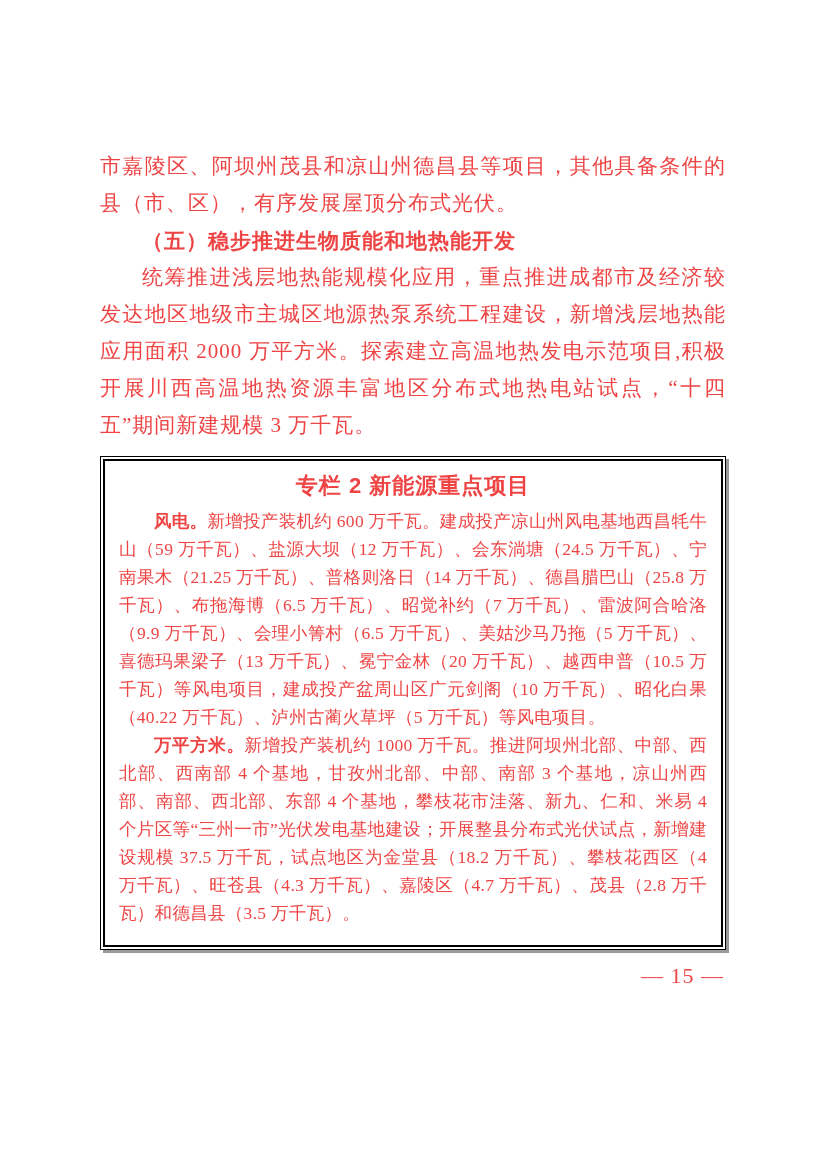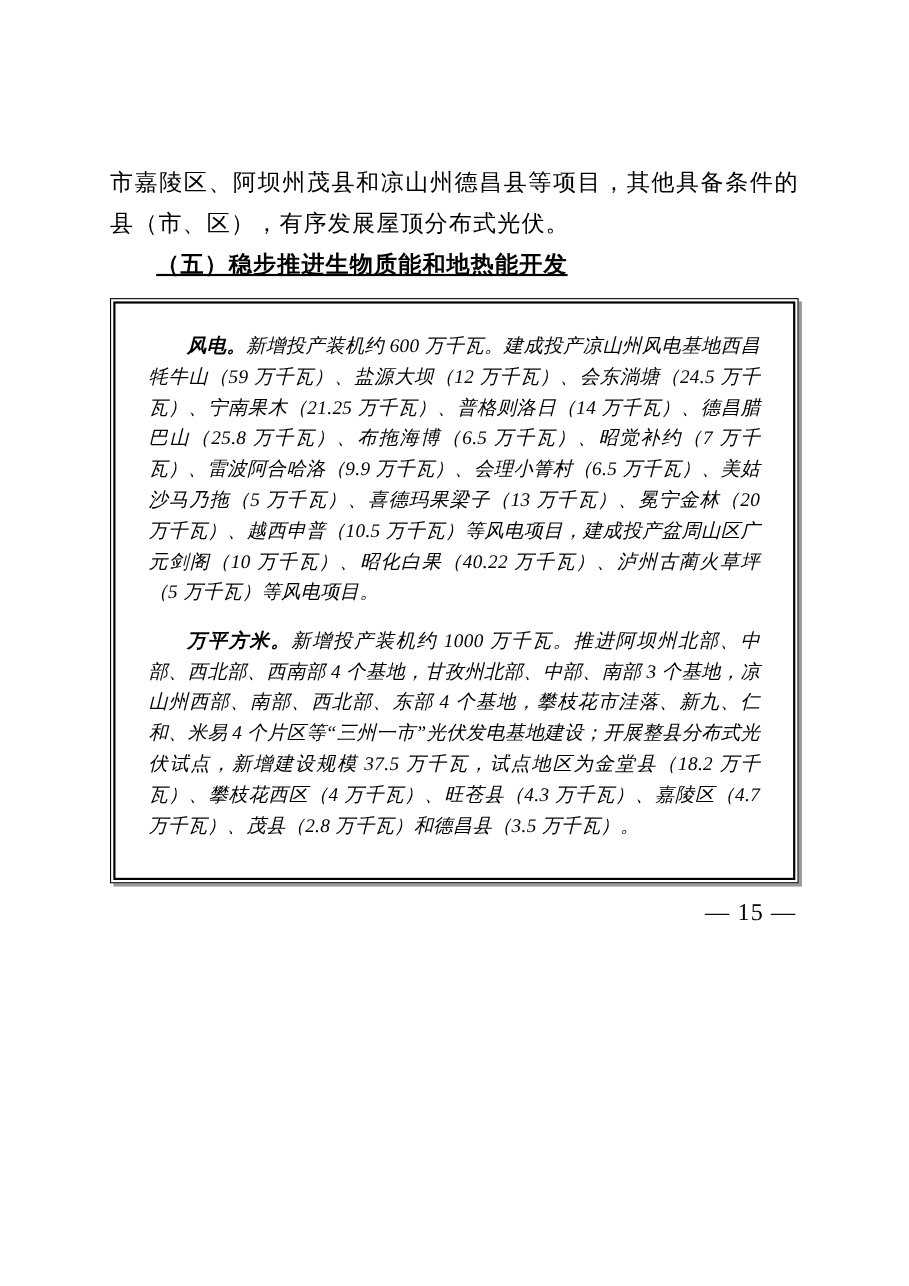--- a/index.html
+++ b/index.html
@@ -1,20 +1,20 @@
 <!DOCTYPE html>
 <html><head>
 <meta charset="utf-8">
 <style>
   html, body { margin: 0; padding: 0; }
   .page {
     width: 826px;
     height: 1169px;
     background: #ffffff;
-    color: #000000;
+    color: #ef4444;
     font-family: "Liberation Serif", "DejaVu Serif", serif;
     overflow: hidden;
     position: relative;
     box-sizing: border-box;
   }
   .content {
     padding: 148px 100px 0 100px;
     box-sizing: border-box;
   }
   .body-para {
@@ -26,21 +26,20 @@
   }
   .indent { text-indent: 2em; }
   .section-heading {
     font-size: 21px;
     line-height: 37px;
     font-weight: bold;
     margin: 0;
     text-indent: 2em;
     letter-spacing: 1px;
     font-family: "Liberation Sans", "DejaVu Sans", sans-serif;
-    text-decoration: underline;
   }
   .box-outer {
     margin-top: 12px;
     border: 1px solid #000;
     padding: 2px;
     box-shadow: 3px 3px 0 #9a9a9a;
     background: #fff;
   }
   .box-inner {
     border: 2px solid #000;
@@ -52,24 +51,23 @@
     font-size: 22px;
     line-height: 34px;
     letter-spacing: 1px;
     margin-bottom: 4px;
     font-family: "Liberation Sans", "DejaVu Sans", sans-serif;
   }
   .box-para {
     font-size: 17.5px;
     line-height: 28px;
     text-align: justify;
-    margin: 16px;
+    margin: 0;
     text-indent: 2em;
     letter-spacing: 0.3px;
-    font-style: italic;
   }
   .box-lead {
     font-weight: bold;
     font-family: "Liberation Sans", "DejaVu Sans", sans-serif;
   }
   .page-number {
     text-align: right;
     font-size: 22px;
     line-height: 28px;
     margin-top: 12px;
@@ -82,23 +80,25 @@
 <body>
 
 <div class="page">
   <div class="content">
 
     <p class="body-para">市嘉陵区、阿坝州茂县和凉山州德昌县等项目，其他具备条件的县（市、区），有序发展屋顶分布式光伏。</p>
 
     <h3 class="section-heading">（五）稳步推进生物质能和地热能开发</h3>
 
 
+    <p class="body-para indent">统筹推进浅层地热能规模化应用，重点推进成都市及经济较发达地区地级市主城区地源热泵系统工程建设，新增浅层地热能应用面积 2000 万平方米。探索建立高温地热发电示范项目,积极开展川西高温地热资源丰富地区分布式地热电站试点，“十四五”期间新建规模 3 万千瓦。</p>
 
     <div class="box-outer">
       <div class="box-inner">
+        <div class="box-title">专栏 2  新能源重点项目</div>
 
         <p class="box-para"><span class="box-lead">风电。</span><span>新增投产装机约 600 万千瓦。建成投产凉山州风电基地西昌牦牛山（59 万千瓦）、盐源大坝（12 万千瓦）、会东淌塘（24.5 万千瓦）、宁南果木（21.25 万千瓦）、普格则洛日（14 万千瓦）、德昌腊巴山（25.8 万千瓦）、布拖海博（6.5 万千瓦）、昭觉补约（7 万千瓦）、雷波阿合哈洛（9.9 万千瓦）、会理小箐村（6.5 万千瓦）、美姑沙马乃拖（5 万千瓦）、喜德玛果梁子（13 万千瓦）、冕宁金林（20 万千瓦）、越西申普（10.5 万千瓦）等风电项目，建成投产盆周山区广元剑阁（10 万千瓦）、昭化白果（40.22 万千瓦）、泸州古蔺火草坪（5 万千瓦）等风电项目。</span></p>
 
         <p class="box-para"><span class="box-lead">万平方米。</span><span>新增投产装机约 1000 万千瓦。推进阿坝州北部、中部、西北部、西南部 4 个基地，甘孜州北部、中部、南部 3 个基地，凉山州西部、南部、西北部、东部 4 个基地，攀枝花市洼落、新九、仁和、米易 4 个片区等“三州一市”光伏发电基地建设；开展整县分布式光伏试点，新增建设规模 37.5 万千瓦，试点地区为金堂县（18.2 万千瓦）、攀枝花西区（4 万千瓦）、旺苍县（4.3 万千瓦）、嘉陵区（4.7 万千瓦）、茂县（2.8 万千瓦）和德昌县（3.5 万千瓦）。</span></p>
       </div>
     </div>
 
     <div class="page-number">— 15 —</div>
 
   </div>

